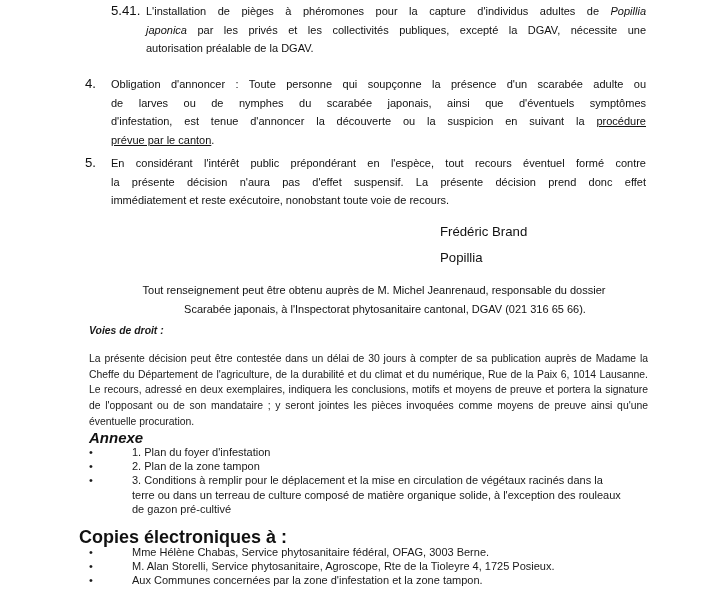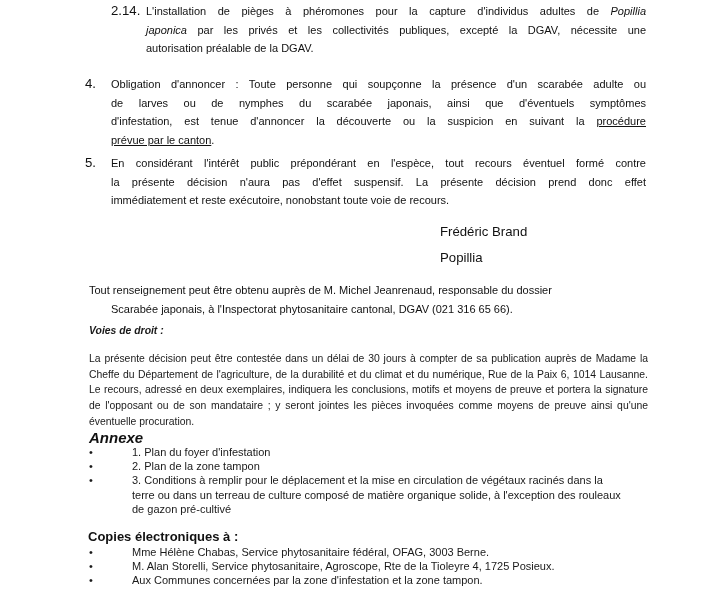--- a/index.html
+++ b/index.html
@@ -19,21 +19,21 @@
     .i { font-style: italic; }
     .heading-bi { font-weight: bold; font-style: italic; text-align: right; }
     .bullet { position: absolute; left: 0; font-size: 11px; }
     ul.blist { list-style: none; margin: 0; padding: 0; }
     ul.blist li { position: relative; padding-left: 43px; }
     .sig { font-size: 13.2px; }
   </style>
 </head>
 <body>
 
-<div class="num" style="left:111px; top:2px;">2.14.</div>
+<div class="num" style="left:111px; top:2px;">5.41.</div>
 <div class="abs p12" style="left:146px; top:2px; width:500px;">
   <span class="line"><span>L'installation de pièges à phéromones pour la capture d'individus adultes de </span><span class="i">Popillia</span></span>
   <span class="line"><span class="i">japonica</span><span> par les privés et les collectivités publiques, excepté la DGAV, nécessite une</span></span>
   <span class="line last">autorisation préalable de la DGAV.</span>
 </div>
 
 <div class="num" style="left:85px; top:75px;">4.</div>
 <div class="abs p12" style="left:111px; top:75px; width:535px;">
   <span class="line">Obligation d'annoncer : Toute personne qui soupçonne la présence d'un scarabée adulte ou</span>
   <span class="line">de larves ou de nymphes du scarabée japonais, ainsi que d'éventuels symptômes</span>
@@ -44,21 +44,21 @@
 <div class="num" style="left:85px; top:154px;">5.</div>
 <div class="abs p12" style="left:111px; top:154px; width:535px;">
   <span class="line">En considérant l'intérêt public prépondérant en l'espèce, tout recours éventuel formé contre</span>
   <span class="line">la présente décision n'aura pas d'effet suspensif. La présente décision prend donc effet</span>
   <span class="line last">immédiatement et reste exécutoire, nonobstant toute voie de recours.</span>
 </div>
 
 <div class="abs sig" style="left:440px; top:224px; width:140px;">Frédéric Brand</div>
 <div class="abs sig" style="left:440px; top:250px; width:140px;">Popillia</div>
 
-<div class="abs p12" style="left:89px; top:281px; width:570px; text-align:left;">
+<div class="abs p12" style="left:89px; top:281px; width:570px; text-align:center;">
   <span style="display:block;">Tout renseignement peut être obtenu auprès de M. Michel Jeanrenaud, responsable du dossier</span>
   <span style="display:block;margin-left:22px;">Scarabée japonais, à l'Inspectorat phytosanitaire cantonal, DGAV (021 316 65 66).</span>
 </div>
 
 <div class="abs small heading-bi" style="left:89px; top:323px;">Voies de droit :</div>
 <div class="abs small" style="left:89px; top:351px; width:559px;">
   <span class="line">La présente décision peut être contestée dans un délai de 30 jours à compter de sa publication auprès de Madame la</span>
   <span class="line">Cheffe du Département de l'agriculture, de la durabilité et du climat et du numérique, Rue de la Paix 6, 1014 Lausanne.</span>
   <span class="line">Le recours, adressé en deux exemplaires, indiquera les conclusions, motifs et moyens de preuve et portera la signature</span>
   <span class="line">de l'opposant ou de son mandataire ; y seront jointes les pièces invoquées comme moyens de preuve ainsi qu'une</span>
@@ -76,21 +76,21 @@
     <span>2. Plan de la zone tampon</span>
   </li>
   <li>
     <span class="bullet">•</span>
     <span style="display:block;">3. Conditions à remplir pour le déplacement et la mise en circulation de végétaux racinés dans la</span>
     <span style="display:block;">terre ou dans un terreau de culture composé de matière organique solide, à l'exception des rouleaux</span>
     <span style="display:block;">de gazon pré-cultivé</span>
   </li>
 </ul>
 
-<div class="abs" style="left:88px; top:529px; font-size:13px; font-weight:bold; line-height:16px;">Copies électroniques à :</div>
+<div class="abs" style="left:79px; top:529px; font-size:18px; font-weight:bold; line-height:16px;">Copies électroniques à :</div>
 <ul class="abs blist small" style="left:89px; top:545px; width:600px; font-size:11px; line-height:14.2px;">
   <li>
     <span class="bullet">•</span>
     <span>Mme Hélène Chabas, Service phytosanitaire fédéral, OFAG, 3003 Berne.</span>
   </li>
   <li>
     <span class="bullet">•</span>
     <span>M. Alan Storelli, Service phytosanitaire, Agroscope, Rte de la Tioleyre 4, 1725 Posieux.</span>
   </li>
   <li>

